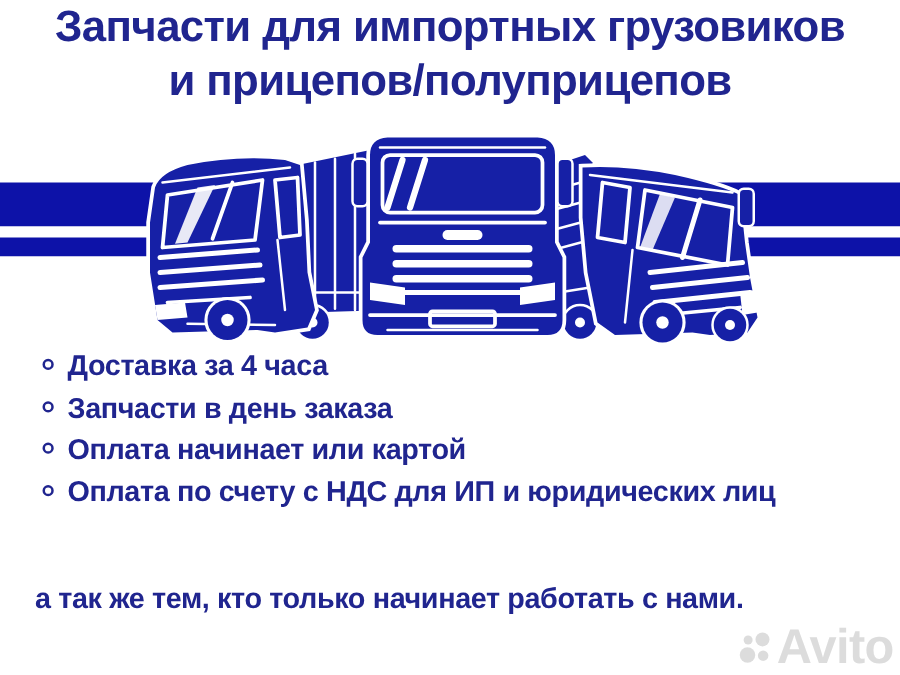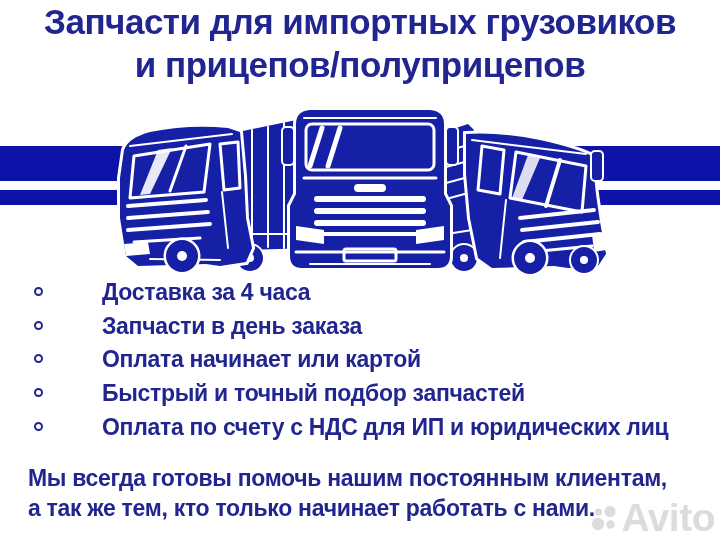--- a/index.html
+++ b/index.html
@@ -45,21 +45,20 @@
     position:absolute;top:276px;left:34px;width:670px;
     list-style:none;
   }
   .features li{
     height:33.6px;
     display:flex;align-items:center;
     color:var(--text-blue);
     font-weight:700;font-size:23px;
     letter-spacing:-0.3px;
     white-space:nowrap;
-    gap:48px;
   }
   .bullet-ring{
     flex:0 0 auto;
     width:9px;height:9px;border-radius:50%;
     border:2.5px solid var(--text-blue);
     margin-right:11px;margin-top:-2px;
   }
   
   .footer{
     position:absolute;top:464px;left:28px;width:690px;
@@ -198,30 +197,25 @@
   <li>
     <span class="bullet-ring"></span>
     <span>Запчасти в день заказа</span>
   </li>
   <li>
     <span class="bullet-ring"></span>
     <span>Оплата начинает или картой</span>
   </li>
   <li>
     <span class="bullet-ring"></span>
-    <span>Быстрый и точный подбор запчастей</span>
-  </li>
-  <li>
-    <span class="bullet-ring"></span>
     <span>Оплата по счету с НДС для ИП и юридических лиц</span>
   </li>
 </ul>
 
 <div class="footer">
-  <div>Мы всегда готовы помочь нашим постоянным клиентам,</div>
   <div>а так же тем, кто только начинает работать с нами.</div>
 </div>
 
 <div class="watermark">
   <svg class="dots" viewBox="0 0 27 27">
     <circle cx="7.5" cy="7" r="3.6" fill="#d9d9d9"></circle>
     <circle cx="19" cy="6.5" r="5.6" fill="#d9d9d9"></circle>
     <circle cx="7" cy="19" r="6.2" fill="#d9d9d9"></circle>
     <circle cx="19.5" cy="19.5" r="4.2" fill="#d9d9d9"></circle>
   </svg>

